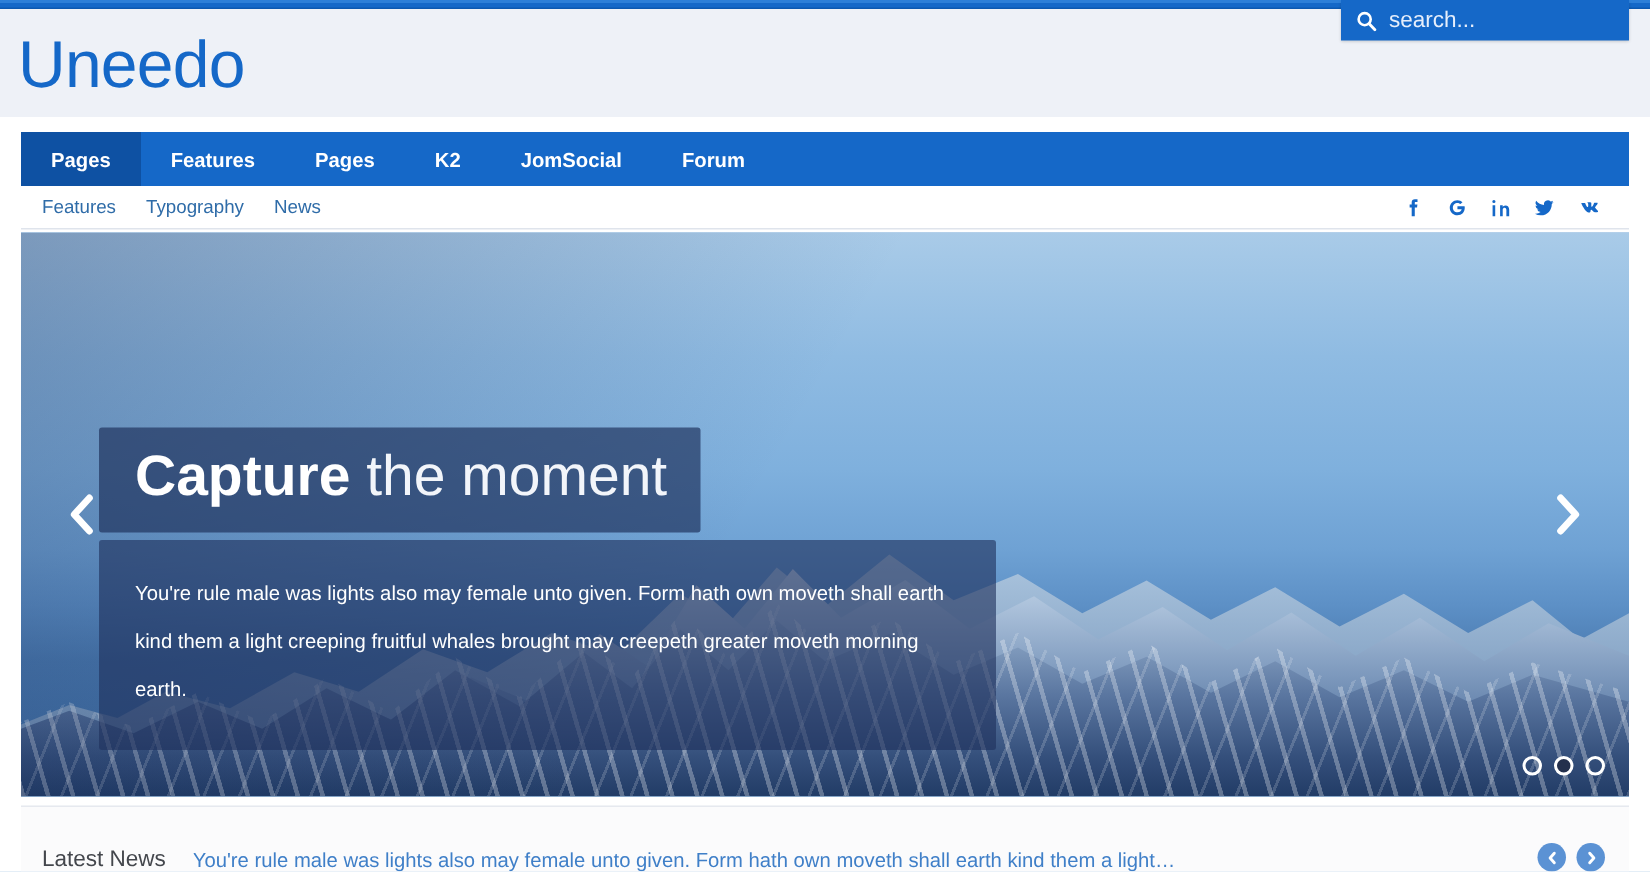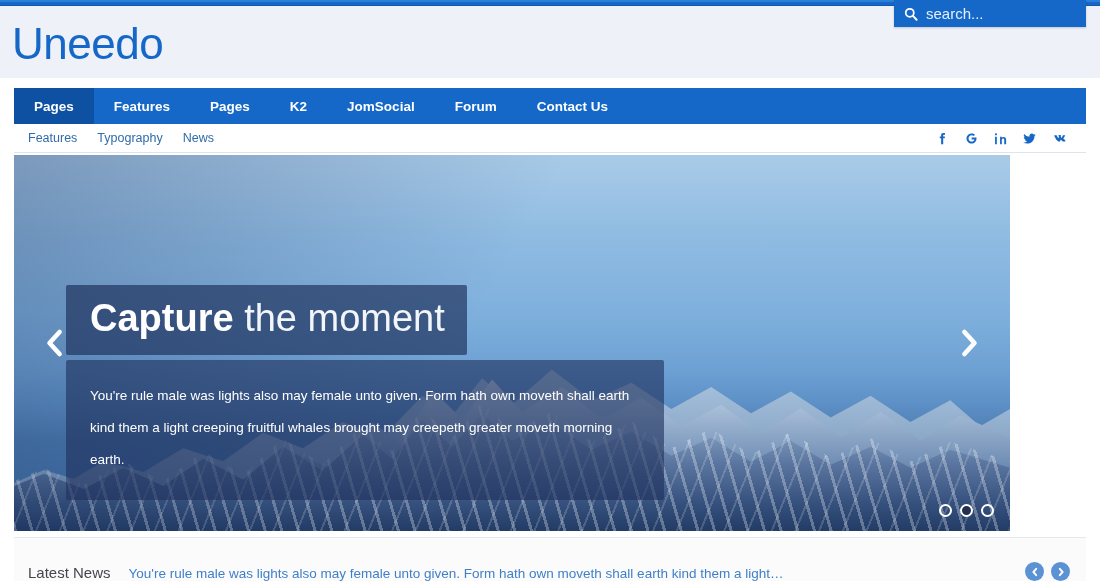--- a/index.html
+++ b/index.html
@@ -83,21 +83,21 @@
     margin-left:auto; display:flex; align-items:center; gap:14px;
     padding-right:6px;
   }
   .social-icon {
     width:15px; height:15px; fill:#1568c8; cursor:pointer;
   }
 
   
   .hero {
     position:absolute; left:14px; top:155px;
-    width:996px; height:376px;
+    width:1072px; height:376px;
     overflow:hidden;
     background:#6ea3d6;
   }
   .hero-sky {
     position:absolute; inset:0;
     background:linear-gradient(180deg,#a9cbe8 0%,#8fbbe2 22%,#7fb0dd 42%,#6fa2d4 56%,#5d90c6 66%, #4a7ab0 76%, #3d6aa0 100%);
   }
   
   .ridge {
     position:absolute; left:0; width:100%;
@@ -239,21 +239,20 @@
     <input class="search-input" type="text" placeholder="search..." style="">
   </div>
 
   <div class="navbar">
     <div class="nav-item active">Pages</div>
     <div class="nav-item">Features</div>
     <div class="nav-item">Pages</div>
     <div class="nav-item">K2</div>
     <div class="nav-item">JomSocial</div>
     <div class="nav-item">Forum</div>
-    <div class="nav-item">Contact Us</div>
   </div>
 
   <div class="subnav">
     <div class="subnav-item">Features</div>
     <div class="subnav-item">Typography</div>
     <div class="subnav-item">News</div>
 
     <div class="social">
       <svg class="social-icon" viewBox="0 0 24 24">
         <path d="M15.5 3h-2.3C11 3 9.8 4.3 9.8 6.4V8.6H7.6v3h2.2V21h3.3v-9.4h2.4l.4-3h-2.8V6.9c0-.7.2-1.1 1.1-1.1h1.8V3z"></path>

